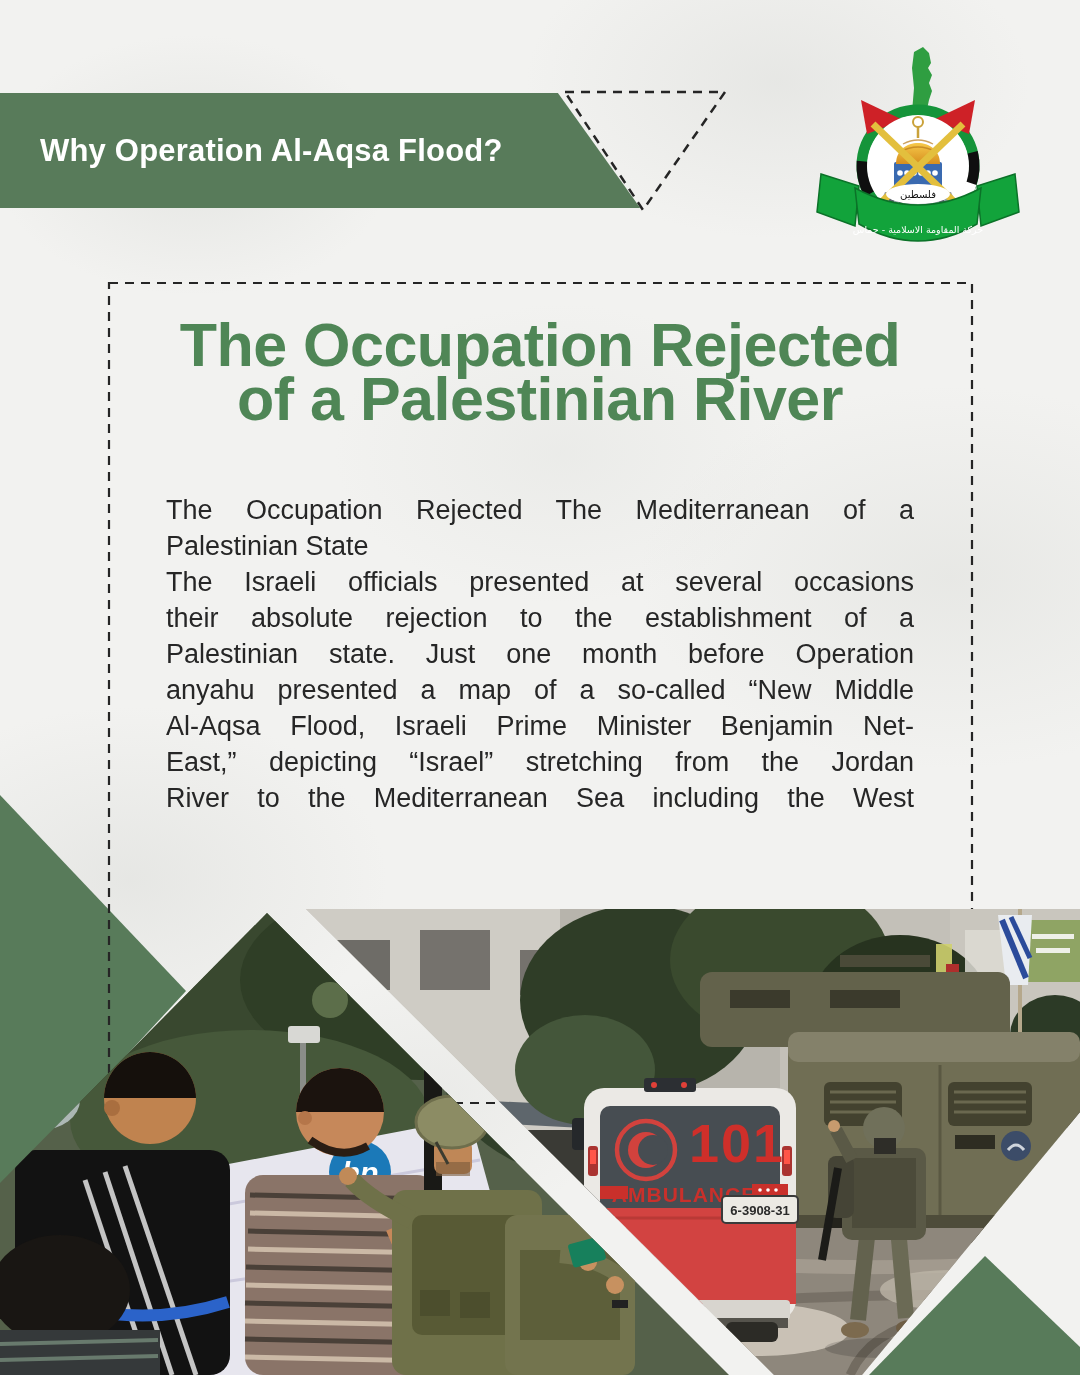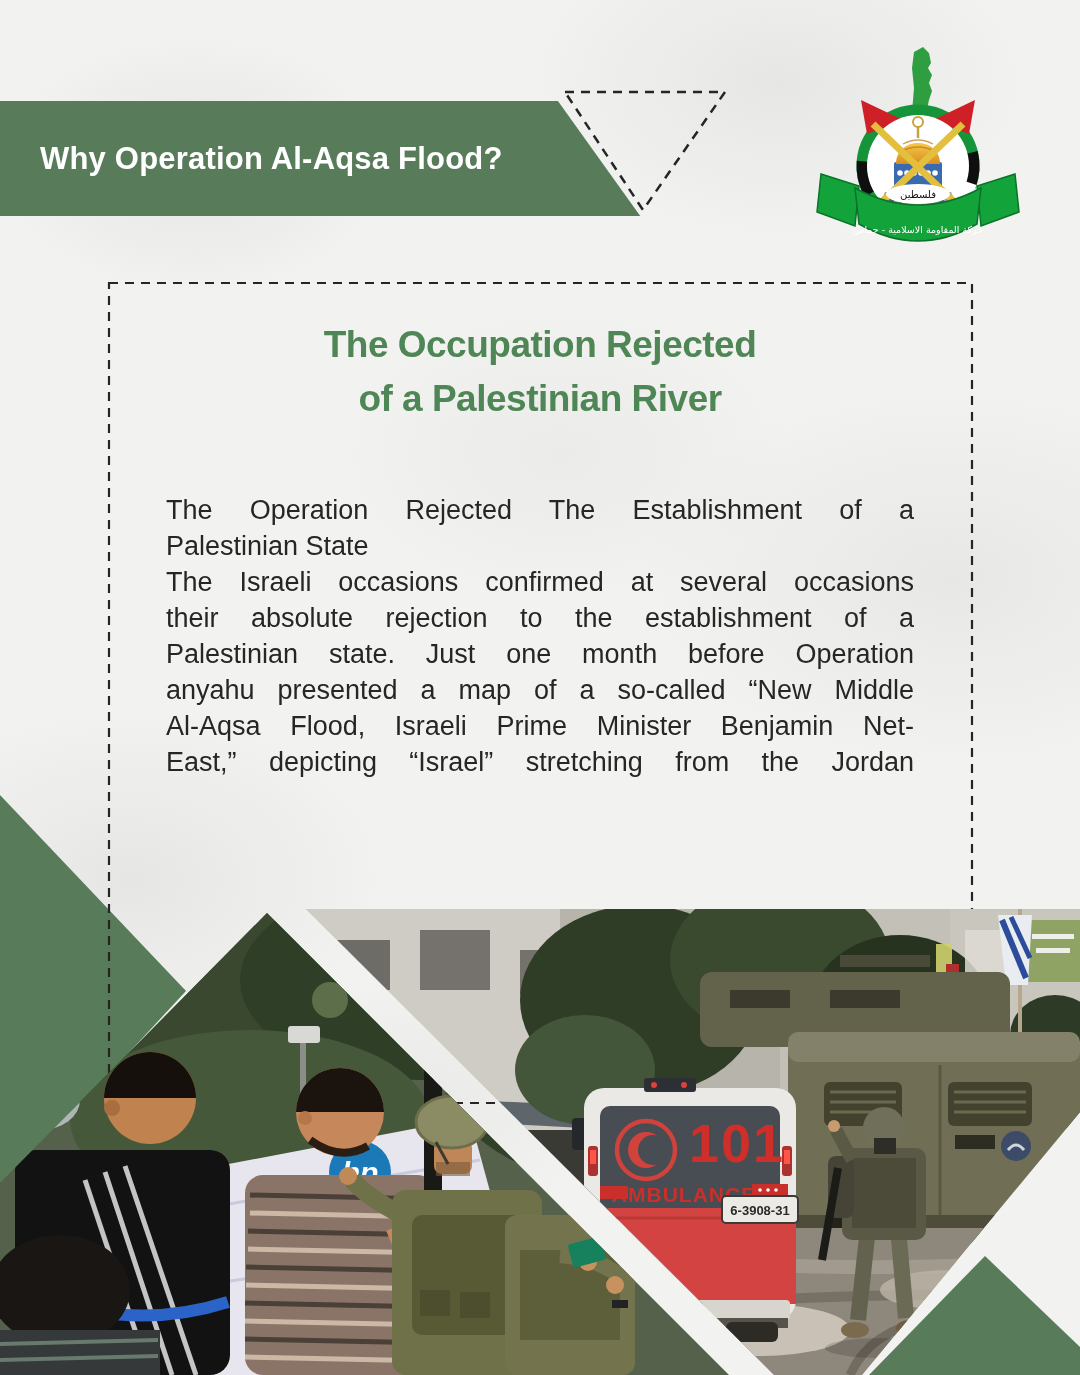--- a/index.html
+++ b/index.html
@@ -17,32 +17,31 @@
       radial-gradient(ellipse 300px 220px at 40% 80%, rgba(210,212,208,.25), transparent 60%);
     font-family:"Liberation Sans", sans-serif;
   }
   .montage{position:absolute;left:0;top:0;z-index:1;}
   .banner{
     position:absolute;left:0;top:93px;width:648px;height:115px;
     background:#587b5a;
     clip-path:polygon(0 0, 86.1% 0, 98.8% 100%, 0 100%);
     display:flex;align-items:center;
     z-index:3;
-    margin-top:8px;
   }
   .banner span{
     padding-left:40px;color:#ffffff;font-size:31px;font-weight:bold;
     letter-spacing:.2px;
   }
   .triangle-outline{position:absolute;left:556px;top:86px;z-index:2;}
   .logo{position:absolute;left:815px;top:26px;width:205px;height:225px;z-index:3;}
   .content{position:absolute;left:108px;top:318px;width:864px;z-index:2;}
   h1.title{
     margin:0;text-align:center;
-    font-size:37px;line-height:54px;font-weight:bold;
+    font-size:61px;line-height:54px;font-weight:bold;
     color:#4f8656;letter-spacing:-0.5px;
   }
   h1.title span{display:block;}
   .bodytext{
     margin:66px auto 0 auto;width:748px;
     font-size:27px;line-height:36px;color:#262626;
   }
   .body-line{text-align:justify;text-align-last:justify;white-space:normal;}
   .body-line.no-fill{text-align-last:left;}
 </style>
@@ -344,24 +343,25 @@
       </g>
     </svg>
   </div>
 
   <div class="content">
     <h1 class="title">
       <span>The Occupation Rejected</span>
       <span>of a Palestinian River</span>
     </h1>
     <div class="bodytext" id="body-lines">
-        <div class="body-line">The Operation Rejected The Establishment of a</div>
+        <div class="body-line">The Occupation Rejected The Mediterranean of a</div>
         <div class="body-line no-fill">Palestinian State</div>
-        <div class="body-line">The Israeli occasions confirmed at several occasions</div>
+        <div class="body-line">The Israeli officials presented at several occasions</div>
         <div class="body-line">their absolute rejection to the establishment of a</div>
         <div class="body-line">Palestinian state. Just one month before Operation</div>
         <div class="body-line">anyahu presented a map of a so-called “New Middle</div>
         <div class="body-line">Al-Aqsa Flood, Israeli Prime Minister Benjamin Net-</div>
         <div class="body-line">East,” depicting “Israel” stretching from the Jordan</div>
+        <div class="body-line">River to the Mediterranean Sea including the West</div>
       </div>
   </div>
 
 </div>
 
 </body></html>

